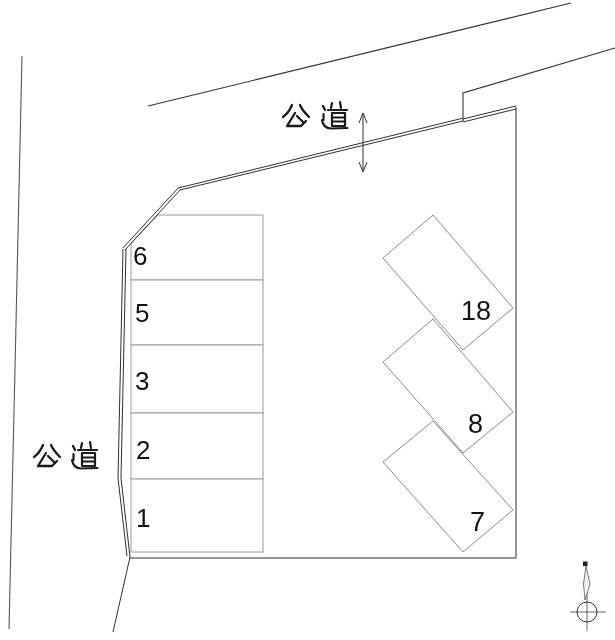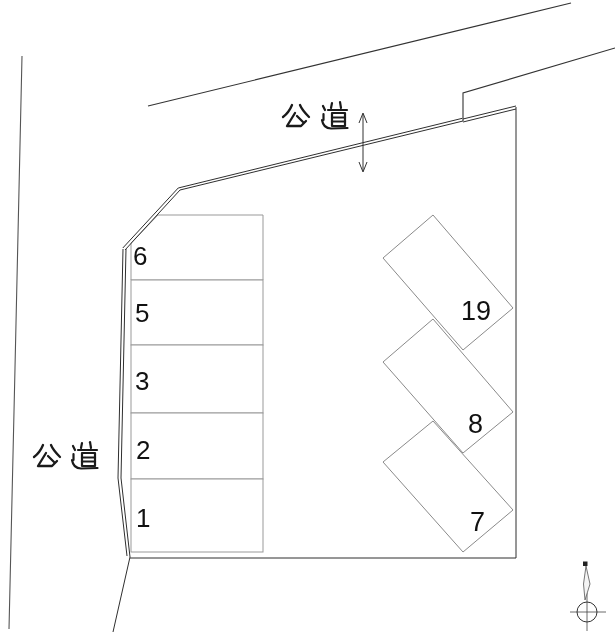--- a/index.html
+++ b/index.html
@@ -115,17 +115,17 @@
   </svg>
 
   <span class="hidden-label" style="left:281px;top:102px;">公 道</span>
   <span class="hidden-label" style="left:32px;top:442px;">公 道</span>
 
   <div class="stall-num" style="left:133px;top:243px;">6</div>
   <div class="stall-num" style="left:135px;top:300px;">5</div>
   <div class="stall-num" style="left:135px;top:368px;">3</div>
   <div class="stall-num" style="left:136px;top:437px;">2</div>
   <div class="stall-num" style="left:136px;top:505px;">1</div>
-  <div class="stall-num big" style="left:461px;top:298px;">19</div>
+  <div class="stall-num big" style="left:461px;top:298px;">18</div>
   <div class="stall-num big" style="left:468px;top:411px;">8</div>
   <div class="stall-num big" style="left:470px;top:509px;">7</div>
 
 </div>
 
 </body></html>

